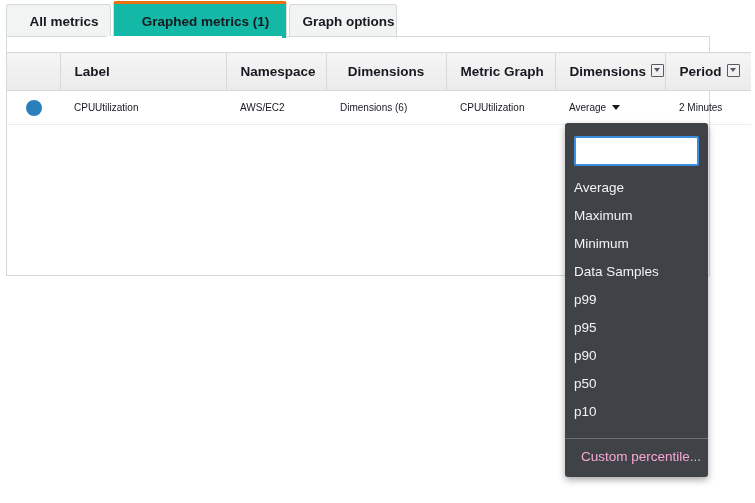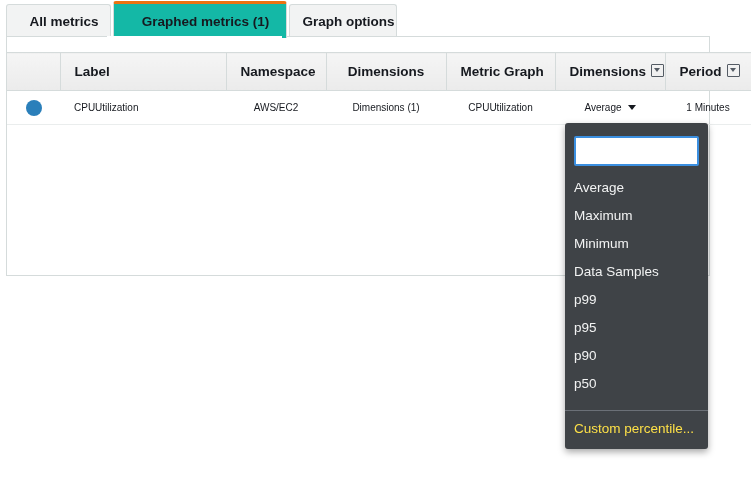--- a/index.html
+++ b/index.html
@@ -152,21 +152,21 @@
     height: 34px;
     border-bottom: 1px solid #eaeded;
     padding: 0 14px;
     box-sizing: border-box;
     font-size: 10px;
     color: #16191f;
     white-space: nowrap;
   }
   table.metrics tbody td.col-check { padding: 0; text-align: center; }
   table.metrics tbody td.td-left  { text-align: left; }
-  table.metrics tbody td.td-right { text-align: center; }
+  table.metrics tbody td.td-right { text-align: left; }
 
   .color-dot {
     display: inline-block;
     width: 16px;
     height: 16px;
     border-radius: 50%;
     background: #2a7fba;
     vertical-align: middle;
     cursor: pointer;
   }
@@ -233,25 +233,26 @@
   }
   .dd-divider {
     height: 1px;
     background: #6b7077;
     margin: 5px 0 4px 0;
   }
   .dd-footer {
     height: 28px;
     line-height: 28px;
     padding: 0 0 0 9px;
-    color: #fde047;
+    color: #f9a8d4;
     font-size: 13.5px;
     cursor: pointer;
     white-space: nowrap;
     margin-bottom: 6px;
+    text-align: center;
   }
 </style>
 </head>
 <body>
 
 <div class="tab-strip">
   <div class="tab inactive" id="tab-0">
     <span>All metrics</span>
   </div>
   <div class="tab active" id="tab-1">
@@ -298,45 +299,46 @@
         </th>
       </tr>
     </thead>
     <tbody>
       <tr>
         <td class="col-check">
           <span class="color-dot"></span>
         </td>
         <td class="td-left">CPUUtilization</td>
         <td class="td-right">AWS/EC2</td>
-        <td class="td-right">Dimensions (1)</td>
+        <td class="td-right">Dimensions (6)</td>
         <td class="td-right">CPUUtilization</td>
         <td class="td-right">
           <span class="stat-trigger">
             <span>Average</span>
             <span class="caret-down"></span>
           </span>
         </td>
-        <td class="td-right">1 Minutes</td>
+        <td class="td-right">2 Minutes</td>
       </tr>
     </tbody>
   </table>
 </div>
 
 <div class="active-tab-mask"></div>
 
 <div class="dropdown">
   <div class="dd-search-wrap">
     <input class="dd-search" type="text" autofocus="" placeholder="" style="">
   </div>
   <ul class="dd-list">
     <li class="dd-item">Average</li>
     <li class="dd-item">Maximum</li>
     <li class="dd-item">Minimum</li>
     <li class="dd-item">Data Samples</li>
     <li class="dd-item">p99</li>
     <li class="dd-item">p95</li>
     <li class="dd-item">p90</li>
     <li class="dd-item">p50</li>
+    <li class="dd-item">p10</li>
   </ul>
   <div class="dd-divider"></div>
   <div class="dd-footer">Custom percentile...</div>
 </div>
 
 </body></html>

